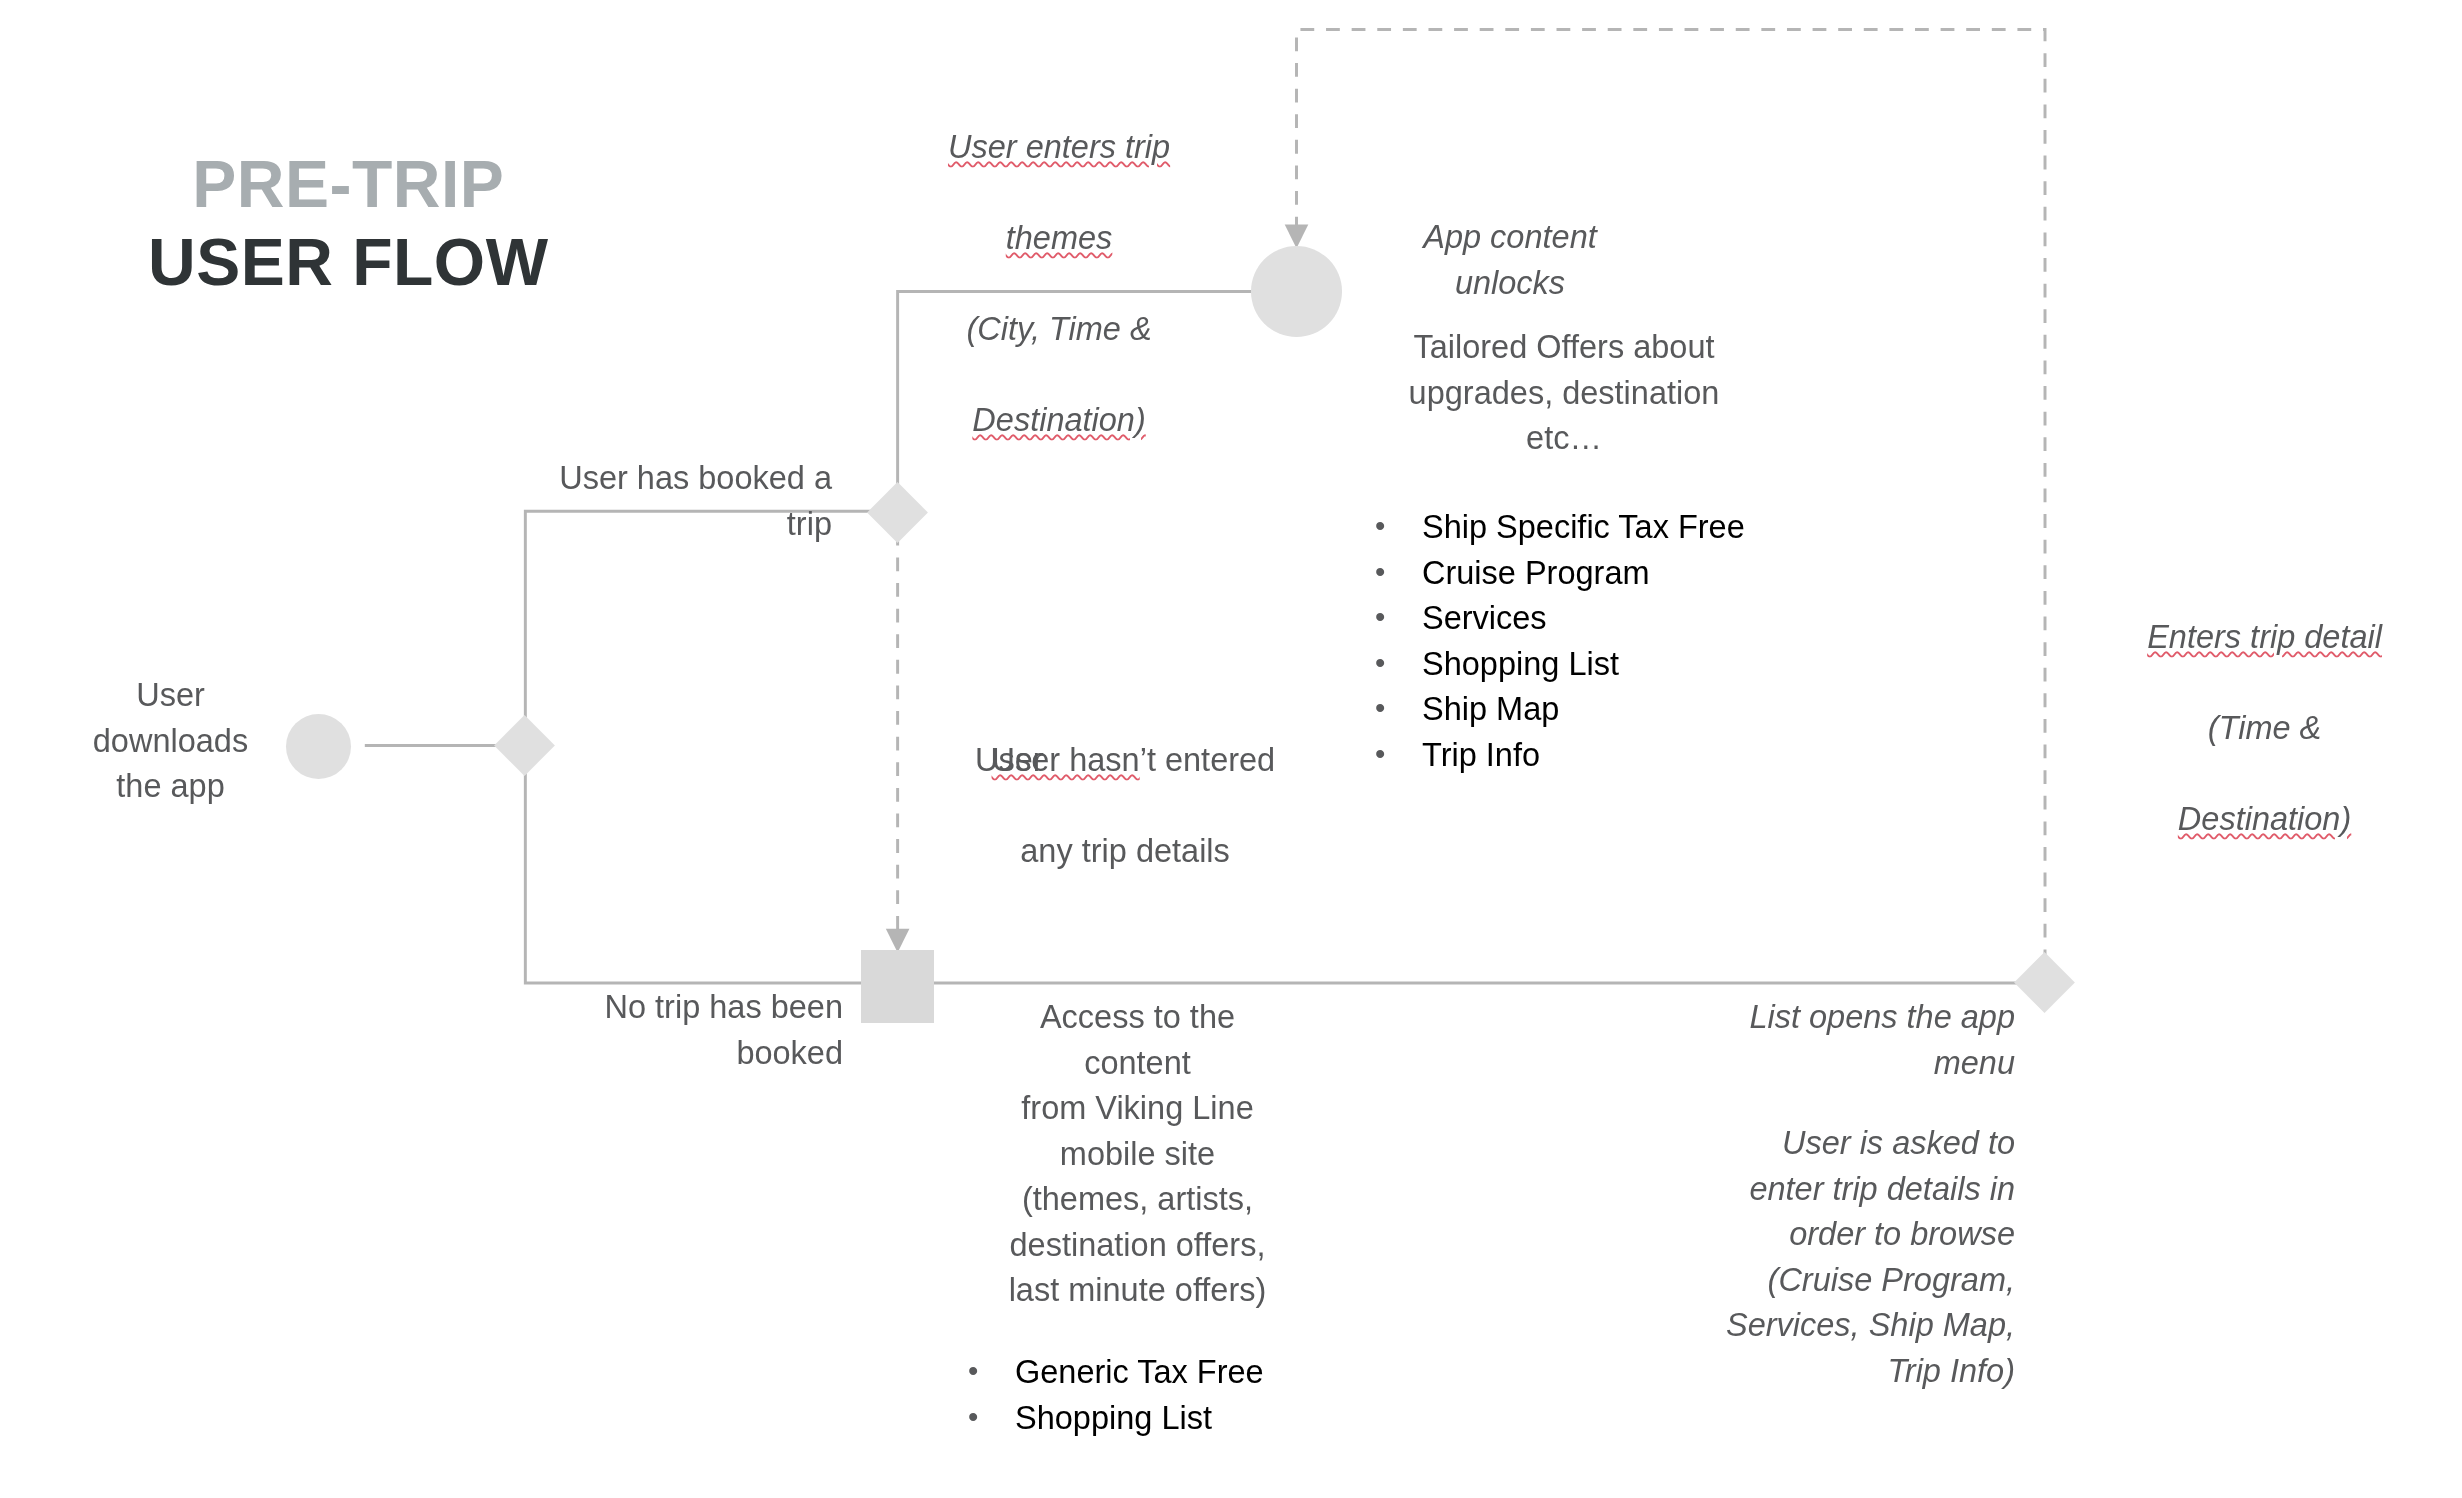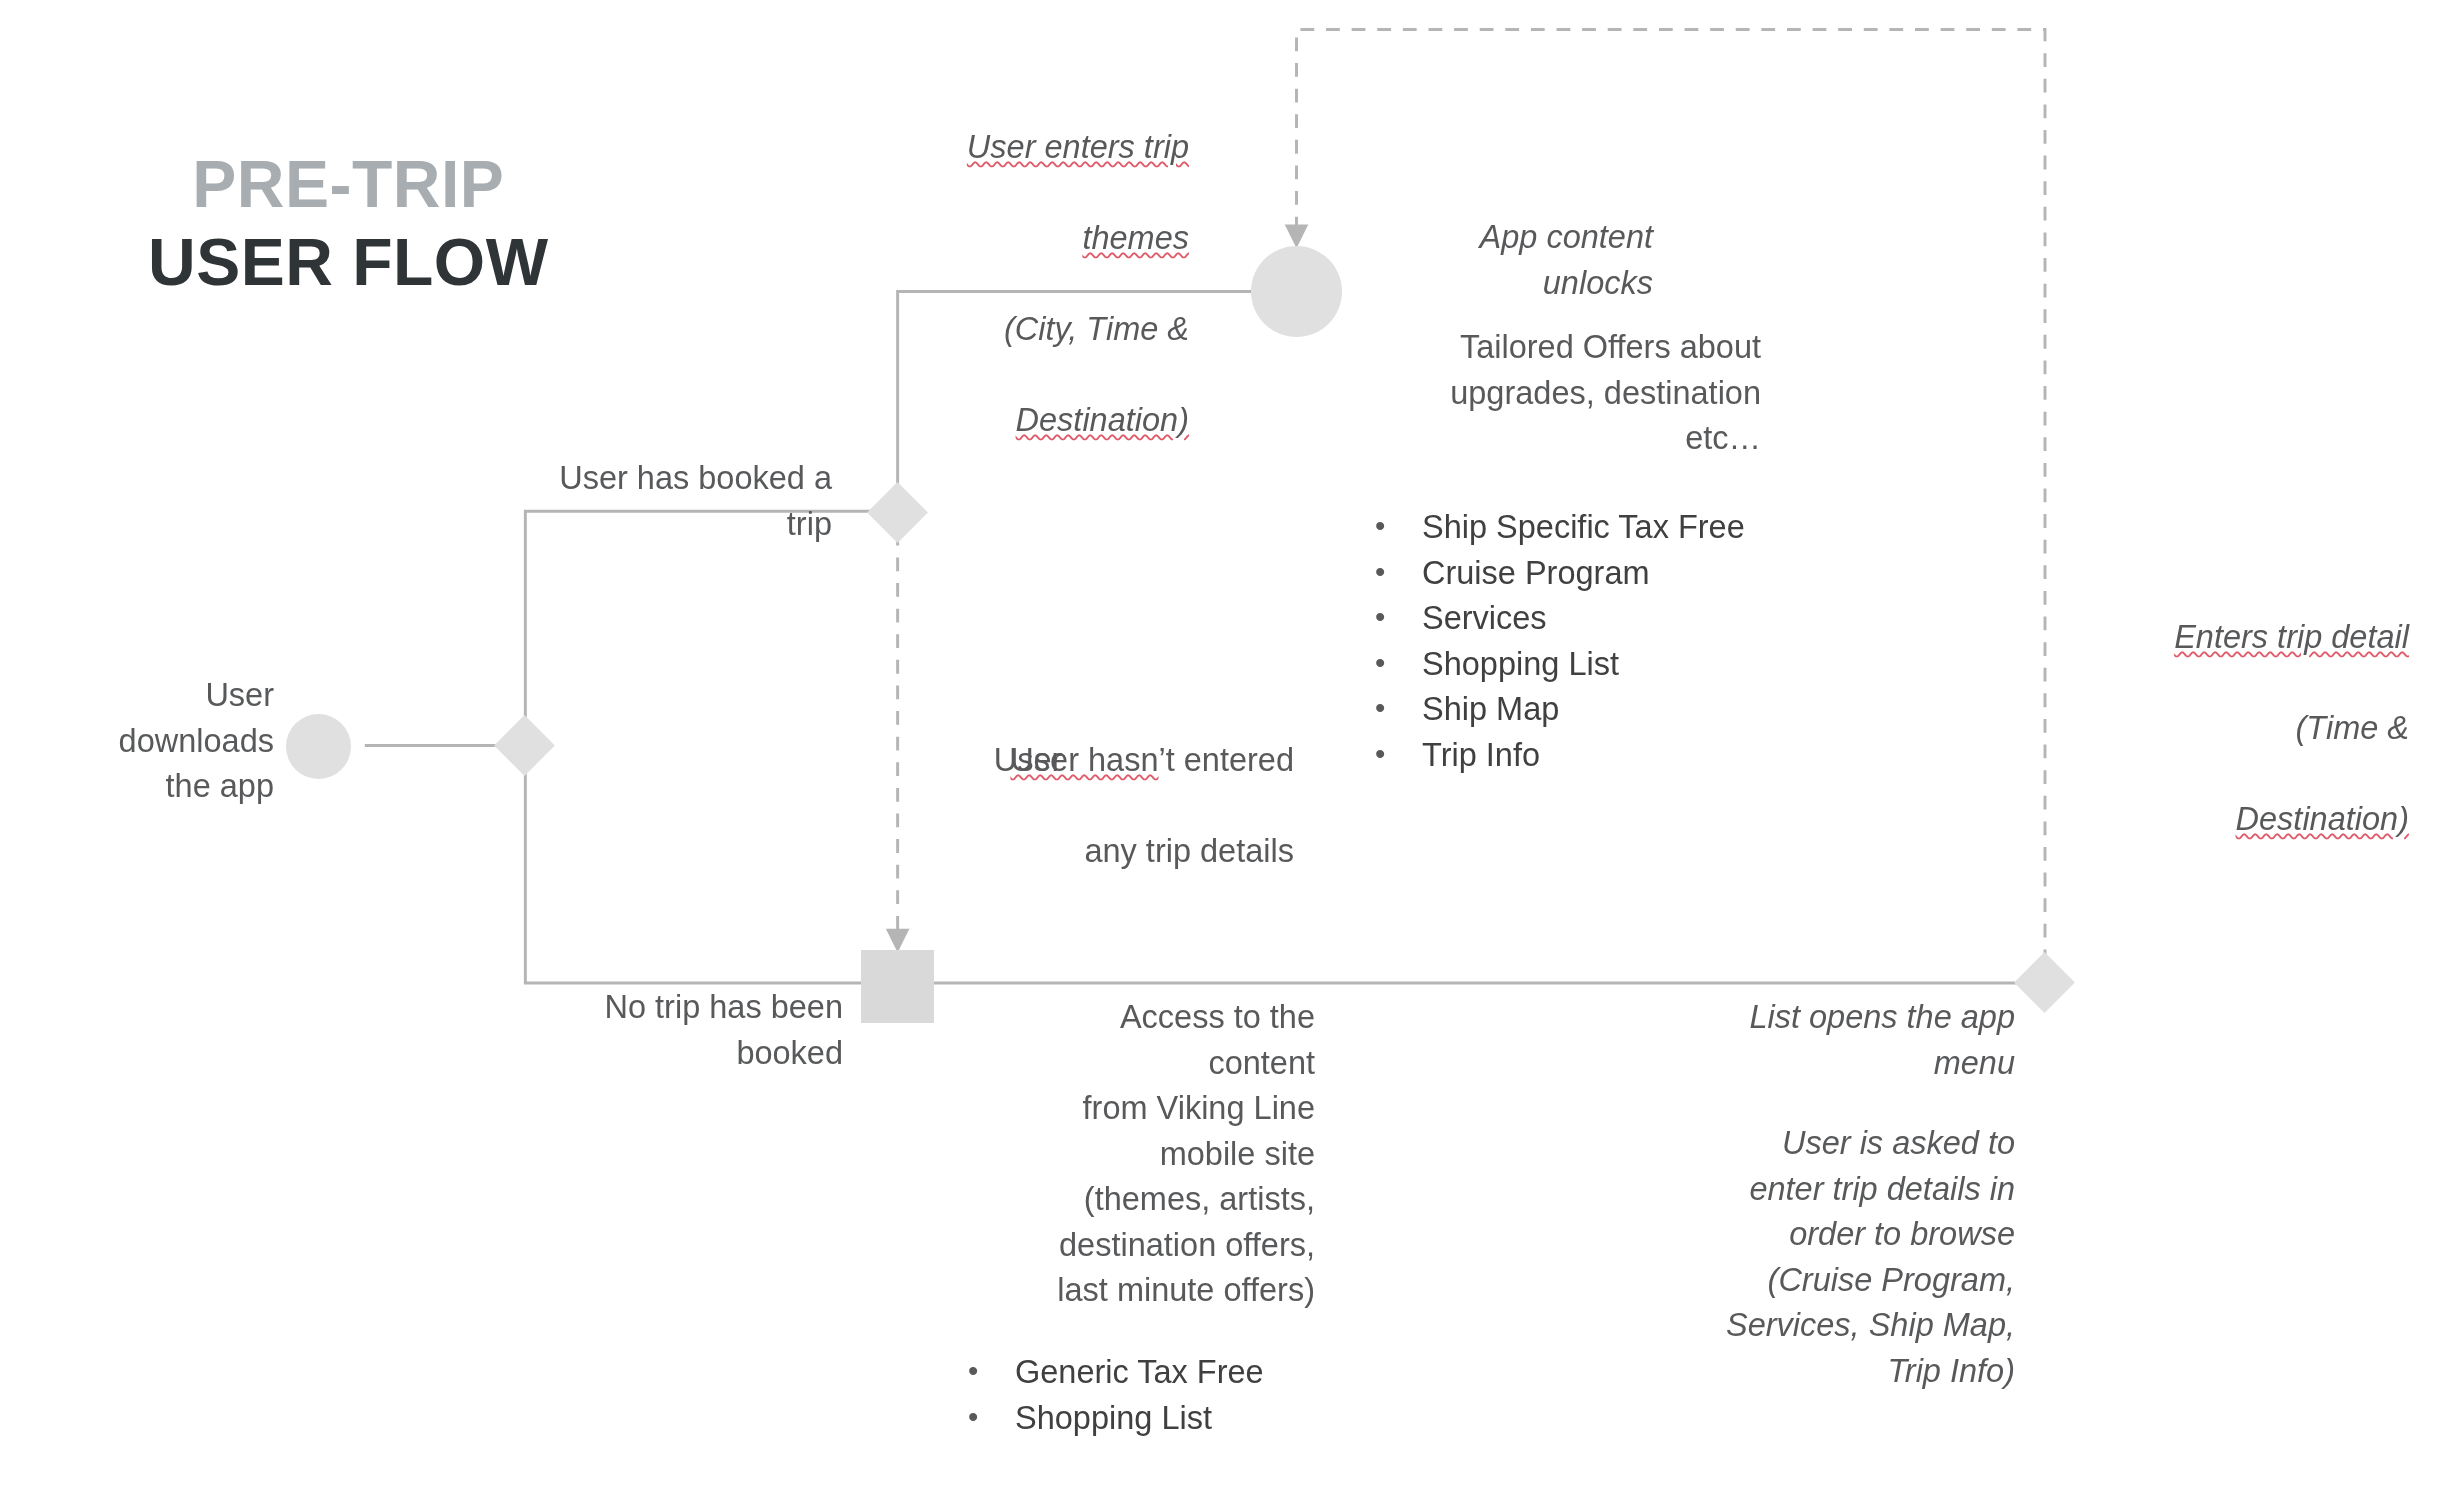--- a/index.html
+++ b/index.html
@@ -43,21 +43,21 @@
   
   .txt {
     position: absolute;
     font-size: 32.5px;
     line-height: 1.40;
     color: #58595b;
     white-space: pre-wrap;
   }
   .italic { font-style: italic; }
   .right { text-align: right; }
-  .left  { text-align: right; }
+  .left  { text-align: center; }
 
   
   .sq {
     text-decoration: underline;
     text-decoration-style: wavy;
     text-decoration-color: #e05b6a;
     text-decoration-thickness: 1.5px;
     text-underline-offset: 3px;
   }
 
@@ -83,21 +83,21 @@
   .node-square {
     position: absolute;
     background: #d9d9d9;
   }
 
   
   .bullets {
     position: absolute;
     font-size: 32.5px;
     line-height: 1.40;
-    color: #404040;
+    color: #000000;
     list-style: none;
     margin: 0;
     padding: 0;
   }
   .bullets li {
     position: relative;
     padding-left: 55px;
     margin: 0;
   }
   .bullets li::before {

